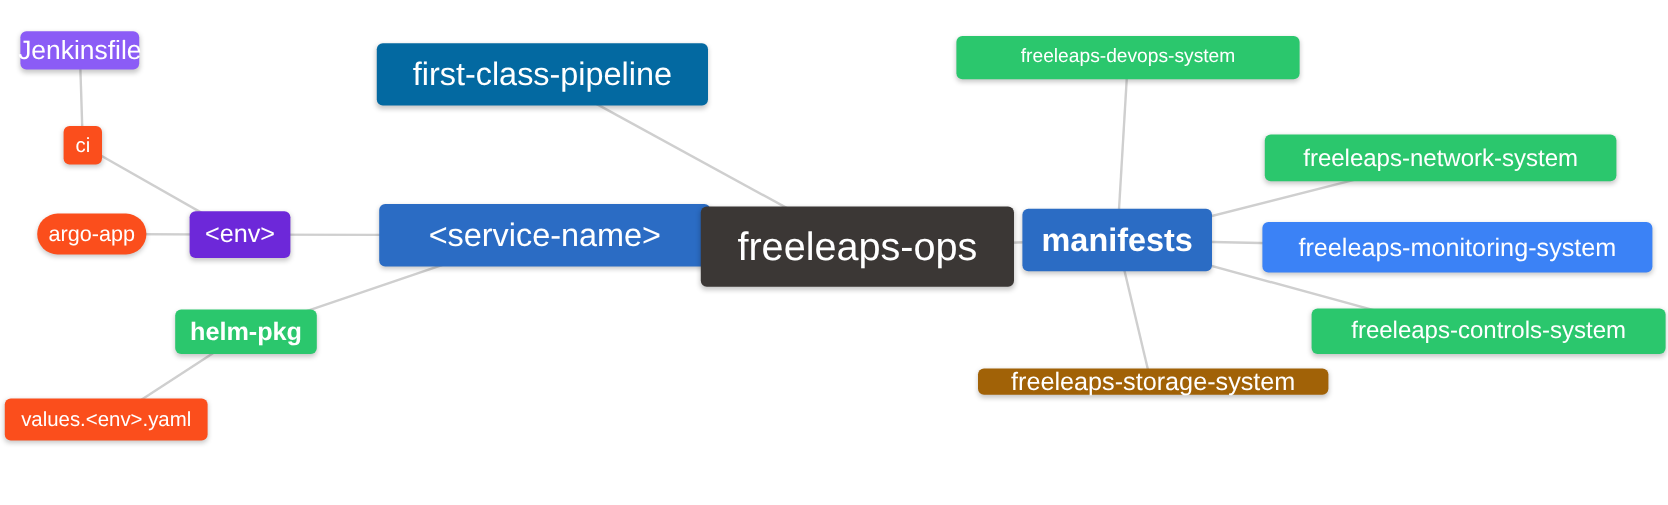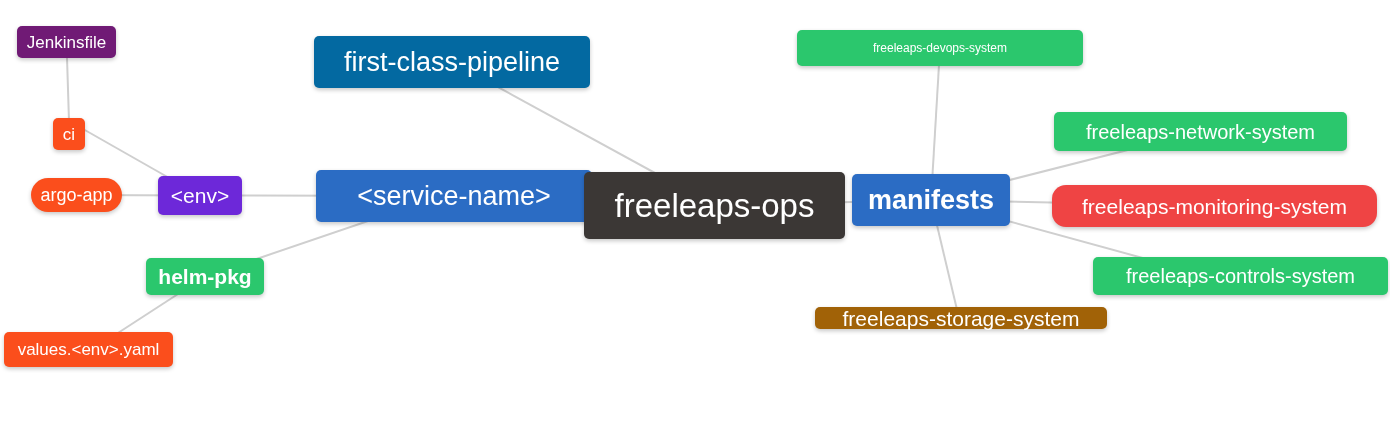--- a/index.html
+++ b/index.html
@@ -51,29 +51,29 @@
       <line x1="452" y1="62" x2="714.5" y2="205.5" stroke="#CFCFCF" stroke-width="2"></line>
       <line x1="441.5" y1="196" x2="714.5" y2="205.5" stroke="#CFCFCF" stroke-width="2"></line>
       <line x1="714.5" y1="205.5" x2="931" y2="200" stroke="#CFCFCF" stroke-width="2"></line>
       <line x1="931" y1="200" x2="940" y2="48" stroke="#CFCFCF" stroke-width="2"></line>
       <line x1="931" y1="200" x2="1200.5" y2="131.5" stroke="#CFCFCF" stroke-width="2"></line>
       <line x1="931" y1="200" x2="1214.5" y2="206" stroke="#CFCFCF" stroke-width="2"></line>
       <line x1="931" y1="200" x2="1208.5" y2="276" stroke="#CFCFCF" stroke-width="2"></line>
       <line x1="931" y1="200" x2="961" y2="326.5" stroke="#CFCFCF" stroke-width="2"></line>
     </svg>
   <div id="nodes">
-      <div class="node" style="left: 17px; top: 26px; width: 99px; height: 32px; font-size: 17px; background: #701a75; color: rgb(255, 255, 255);">Jenkinsfile</div>
-      <div class="node" style="left: 53px; top: 105px; width: 32px; height: 32px; font-size: 17px; background: rgb(251, 78, 28); color: rgb(255, 255, 255); margin-top: 13px;">ci</div>
+      <div class="node" style="left: 17px; top: 26px; width: 99px; height: 32px; font-size: 22px; background: #8b5cf6; color: rgb(255, 255, 255);">Jenkinsfile</div>
+      <div class="node" style="left: 53px; top: 105px; width: 32px; height: 32px; font-size: 17px; background: rgb(251, 78, 28); color: rgb(255, 255, 255);">ci</div>
       <div class="node" style="left: 31px; top: 178px; width: 91px; height: 34px; font-size: 18px; background: rgb(251, 78, 28); color: rgb(255, 255, 255); border-radius: 17px;">argo-app</div>
       <div class="node" style="left: 158px; top: 176px; width: 84px; height: 39px; font-size: 21px; background: #6d28d9; color: rgb(255, 255, 255);">&lt;env&gt;</div>
       <div class="node" style="left: 146px; top: 258px; width: 118px; height: 37px; font-size: 21px; background: rgb(43, 199, 109); color: rgb(255, 255, 255); font-weight: bold;">helm-pkg</div>
       <div class="node" style="left: 4px; top: 332px; width: 169px; height: 35px; font-size: 17px; background: rgb(251, 78, 28); color: rgb(255, 255, 255);">values.&lt;env&gt;.yaml</div>
       <div class="node" style="left: 314px; top: 36px; width: 276px; height: 52px; font-size: 27px; background: #0369a1; color: rgb(255, 255, 255);">first-class-pipeline</div>
       <div class="node" style="left: 316px; top: 170px; width: 276px; height: 52px; font-size: 27px; background: rgb(43, 108, 196); color: rgb(255, 255, 255); text-align: center;">&lt;service-name&gt;</div>
       <div class="node" style="left: 584px; top: 172px; width: 261px; height: 67px; font-size: 33px; background: rgb(59, 55, 53); color: rgb(255, 255, 255);">freeleaps-ops</div>
       <div class="node" style="left: 852px; top: 174px; width: 158px; height: 52px; font-size: 27px; background: rgb(43, 108, 196); color: rgb(255, 255, 255); font-weight: bold;">manifests</div>
-      <div class="node" style="left: 797px; top: 30px; width: 286px; height: 36px; font-size: 12px; background: rgb(43, 199, 109); color: rgb(255, 255, 255);">freeleaps-devops-system</div>
+      <div class="node" style="left: 797px; top: 30px; width: 286px; height: 36px; font-size: 16px; background: rgb(43, 199, 109); color: rgb(255, 255, 255);">freeleaps-devops-system</div>
       <div class="node" style="left: 1054px; top: 112px; width: 293px; height: 39px; font-size: 20px; background: rgb(43, 199, 109); color: rgb(255, 255, 255);">freeleaps-network-system</div>
-      <div class="node" style="left: 1052px; top: 185px; width: 325px; height: 42px; font-size: 21px; background: #ef4444; color: rgb(255, 255, 255); border-radius: 14px;">freeleaps-monitoring-system</div>
+      <div class="node" style="left: 1052px; top: 185px; width: 325px; height: 42px; font-size: 21px; background: #3b82f6; color: rgb(255, 255, 255);">freeleaps-monitoring-system</div>
       <div class="node" style="left: 1061px; top: 257px; width: 295px; height: 38px; font-size: 20px; background: rgb(43, 199, 109); color: rgb(255, 255, 255); margin-left: 32px;">freeleaps-controls-system</div>
       <div class="node" style="left: 815px; top: 307px; width: 292px; height: 22px; font-size: 21px; background: #a16207; color: rgb(255, 255, 255);">freeleaps-storage-system</div>
     </div>
 </div>
 
 </body></html>

